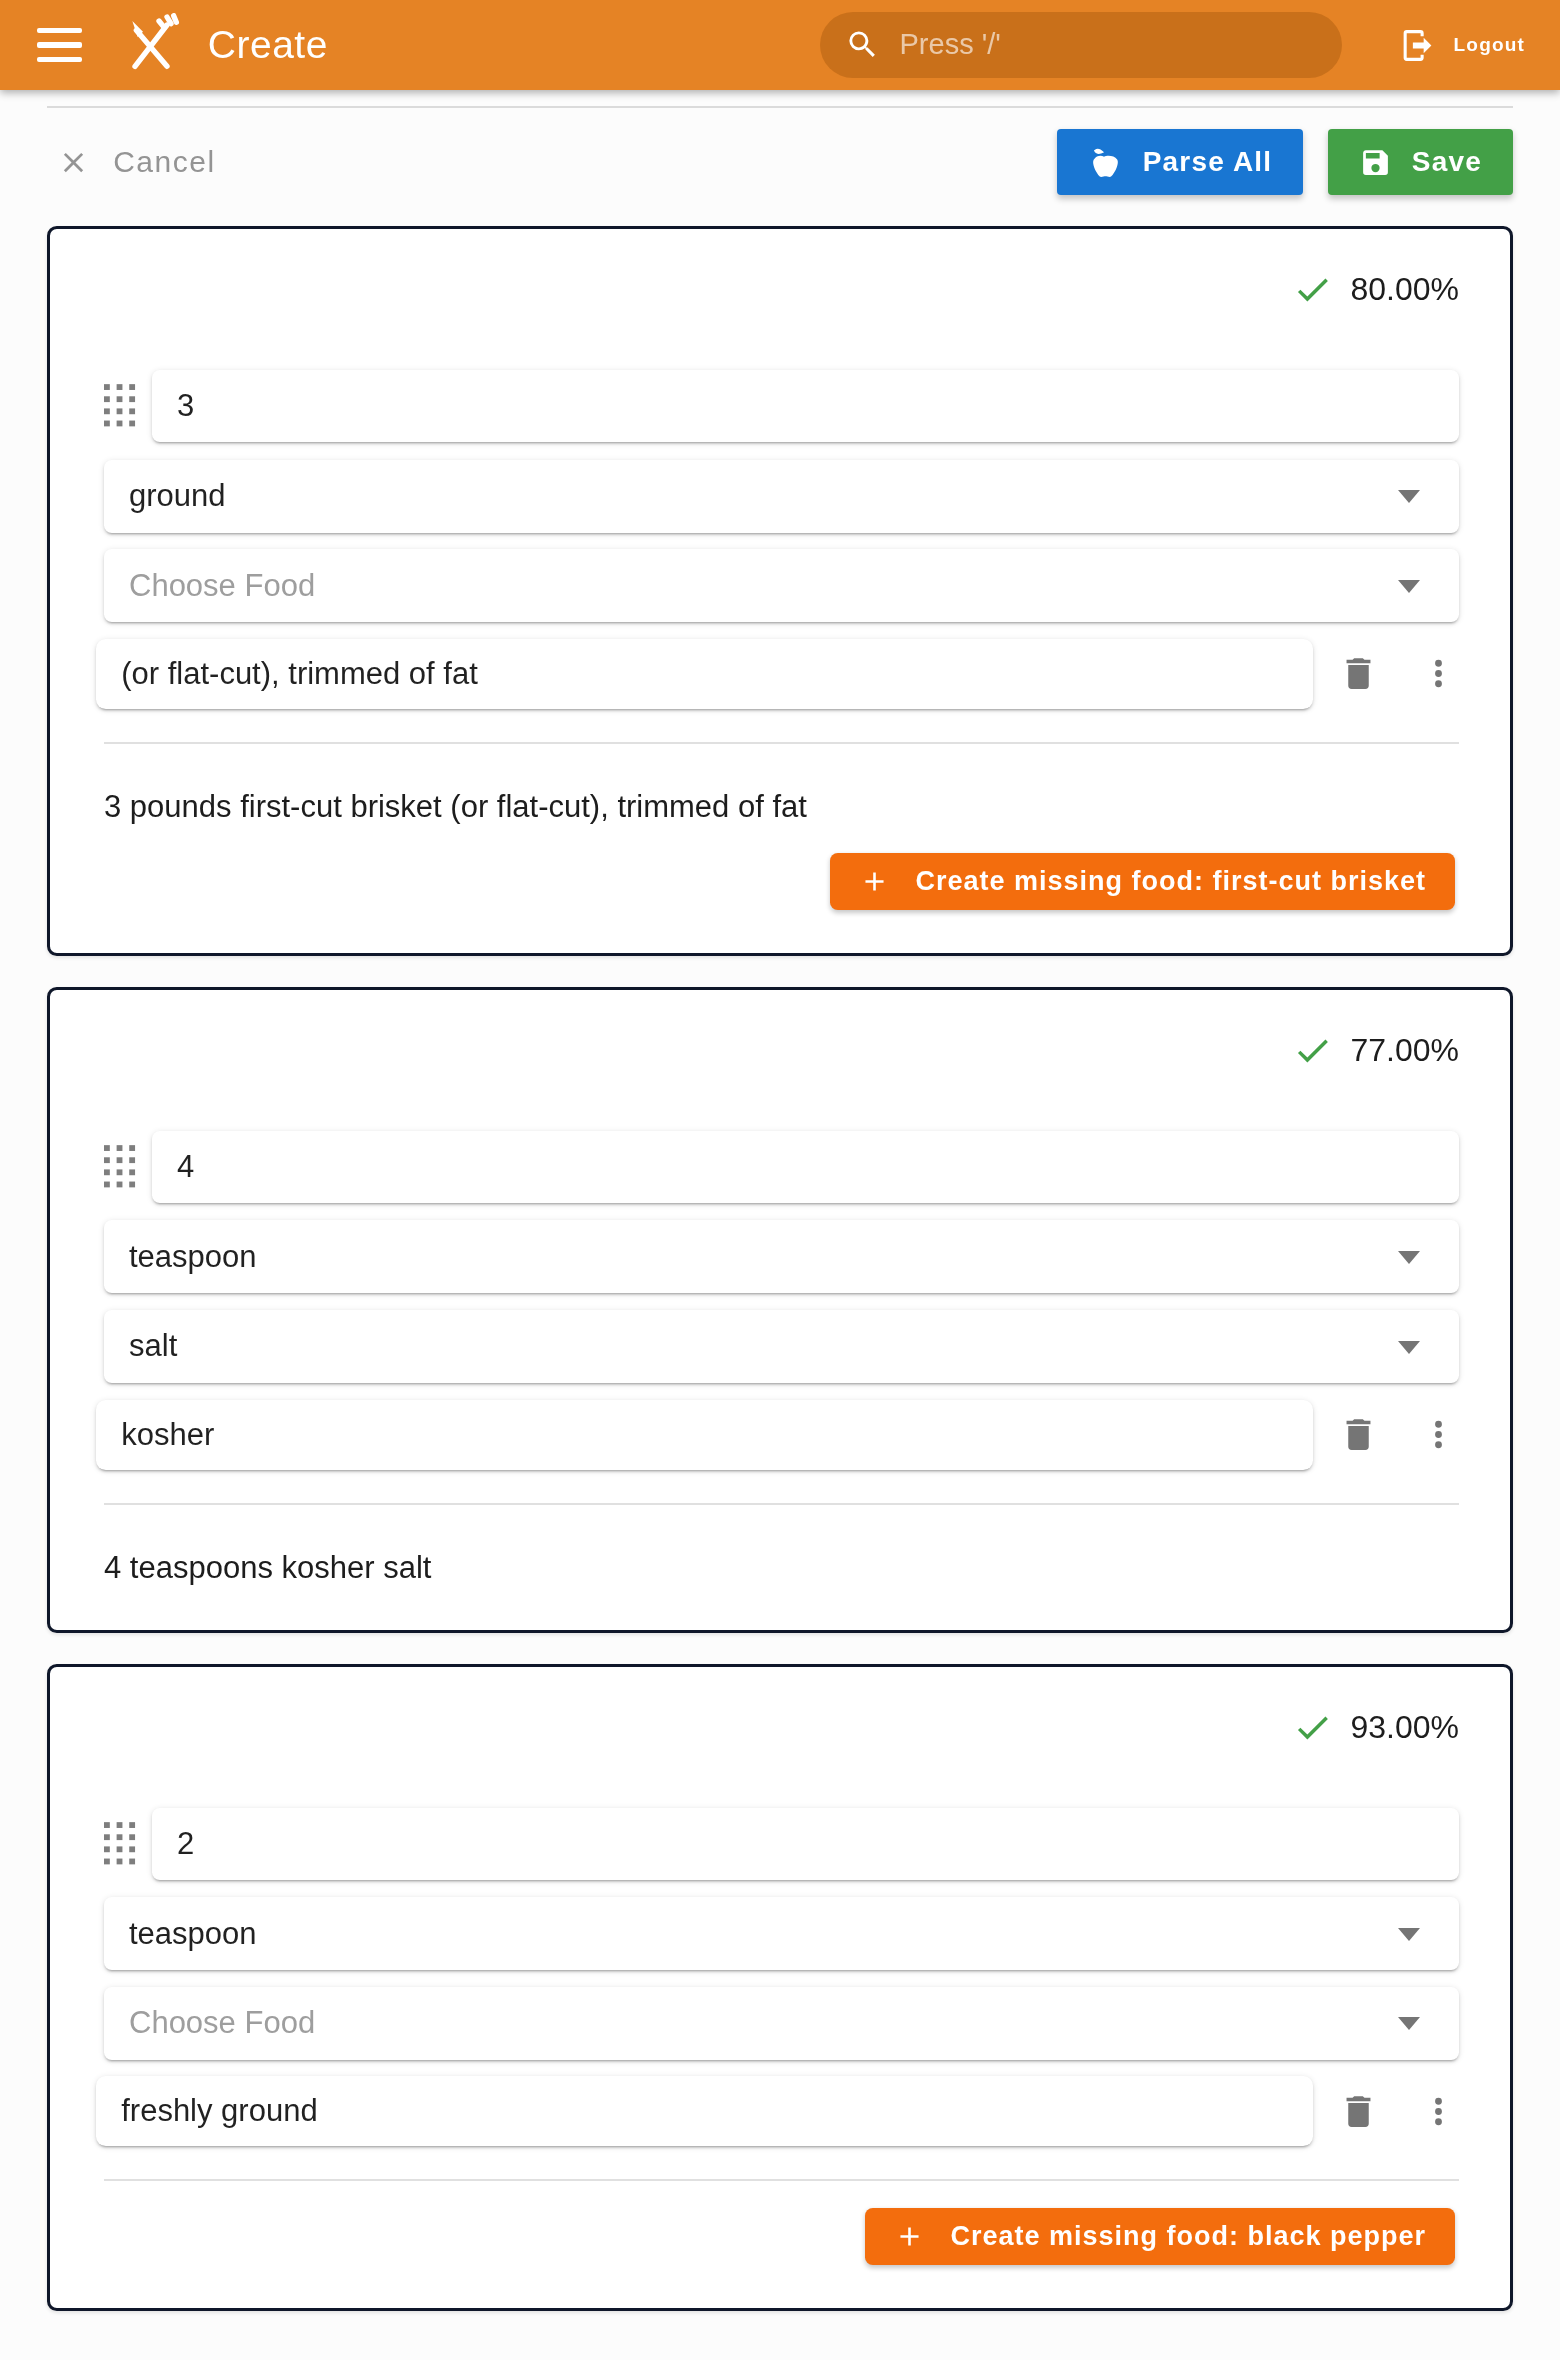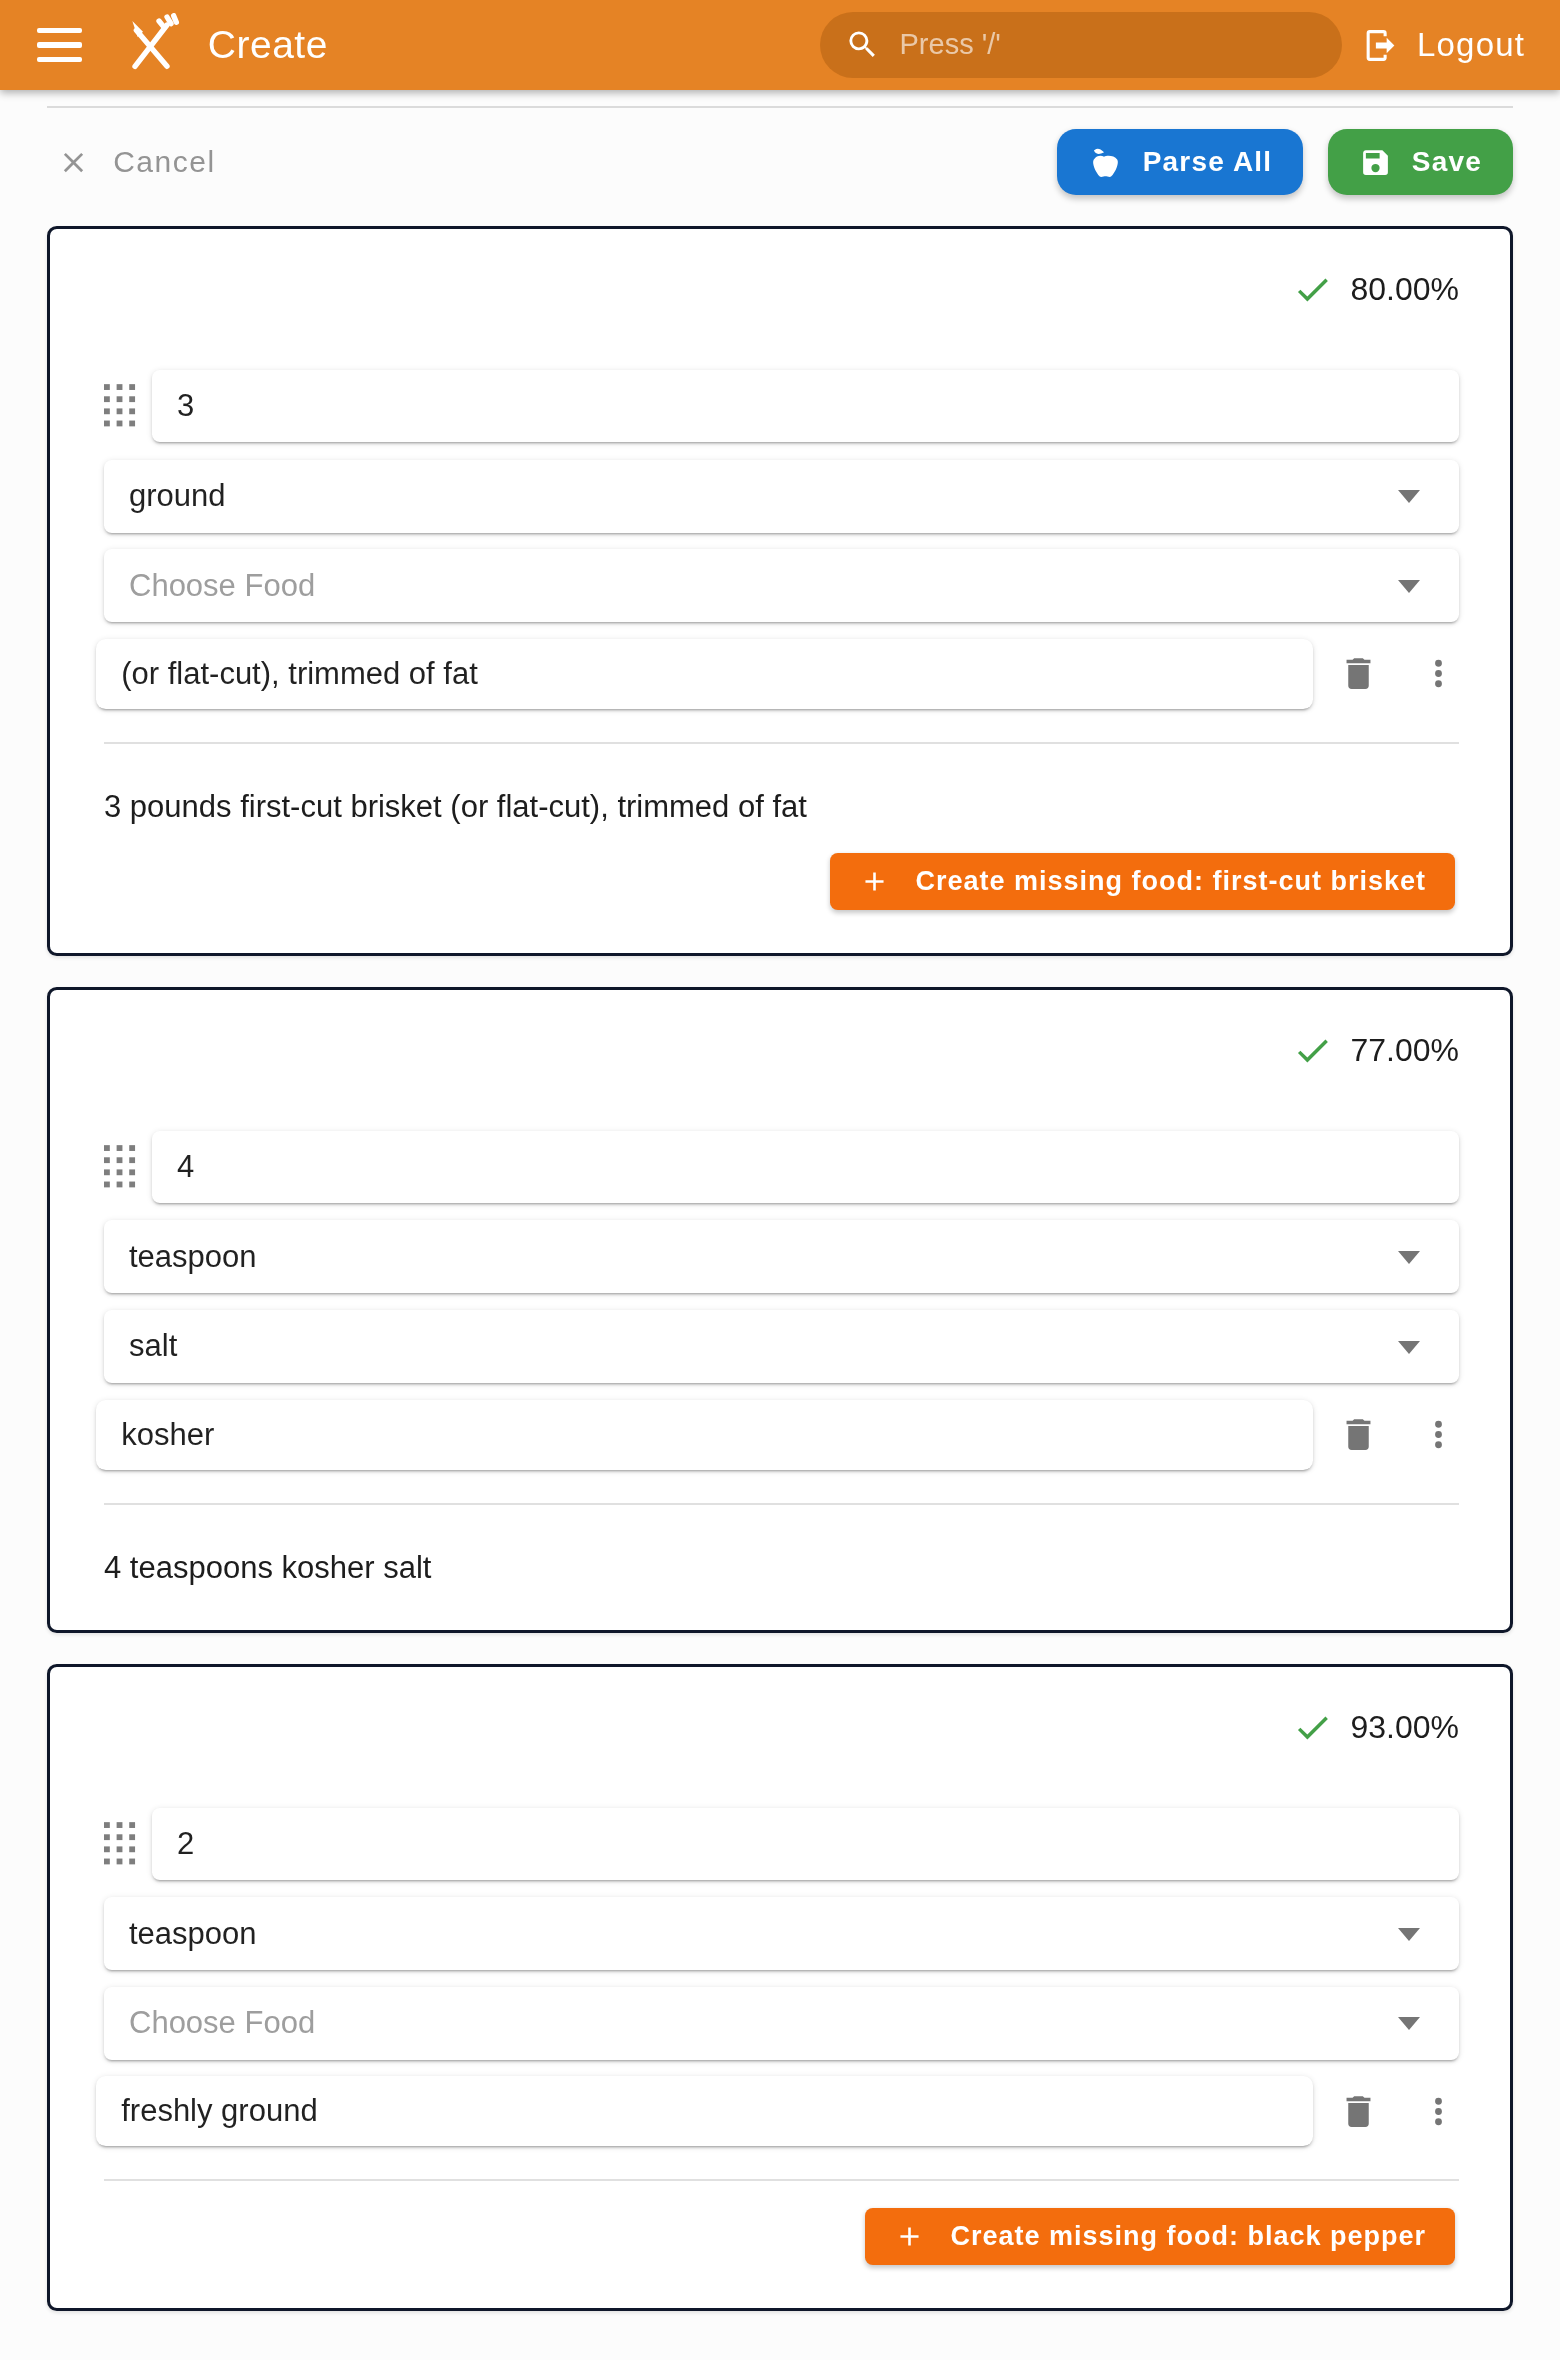--- a/index.html
+++ b/index.html
@@ -24,31 +24,31 @@
   .hamburger span { display: block; height: 5.9px; background: #fff; border-radius: 2px; }
   .logo { margin-left: 37px; display: flex; align-items: center; }
   .app-title { color: #fff; font-size: 39px; font-weight: 500; margin-left: 25px; letter-spacing: 0.5px; }
   .search-pill {
     position: absolute; left: 820px; top: 11.7px; width: 522px; height: 66px;
     background: #C9701A; border-radius: 33px;
     display: flex; align-items: center; padding: 0 25px;
   }
   .search-pill .ph { color: rgba(255,255,255,0.62); font-size: 29px; margin-left: 19.5px; }
   .logout { margin-left: auto; display: flex; align-items: center; gap: 17.6px; cursor: pointer; padding-right: 5.9px; }
-  .logout-label { color: #fff; font-size: 33px; font-weight: 400; letter-spacing: 1.2px; }
+  .logout-label { color: #fff; font-size: 19px; font-weight: 700; letter-spacing: 1.2px; }
 
   
   .content { padding: 0 47px; }
   .top-divider { border: none; border-top: 2px solid #DBDBDB; margin-top: 15.6px; }
   .toolbar { display: flex; align-items: center; padding: 21.5px 0 25px 0; }
   .cancel { display: flex; align-items: center; gap: 23.4px; cursor: pointer; margin-left: 9.8px; }
   .cancel-label { color: #949494; font-size: 30px; font-weight: 500; letter-spacing: 1.5px; }
   .toolbar-actions { margin-left: auto; display: flex; gap: 25px; }
   .btn {
-    height: 66px; border: none; border-radius: 19px; padding: 0 31px;
+    height: 66px; border: none; border-radius: 4px; padding: 0 31px;
     display: flex; align-items: center; gap: 19.5px; cursor: pointer;
     color: #fff; font-family: inherit; font-size: 28px; font-weight: 700; letter-spacing: 1.2px;
     box-shadow: 0 3.9px 5.9px rgba(0,0,0,0.22);
   }
   .btn-parse { background: #1976D2; }
   .btn-save  { background: #43A047; }
 
   
   .cards { display: flex; flex-direction: column; gap: 31px; margin-top: 5.9px; }
   .card {

